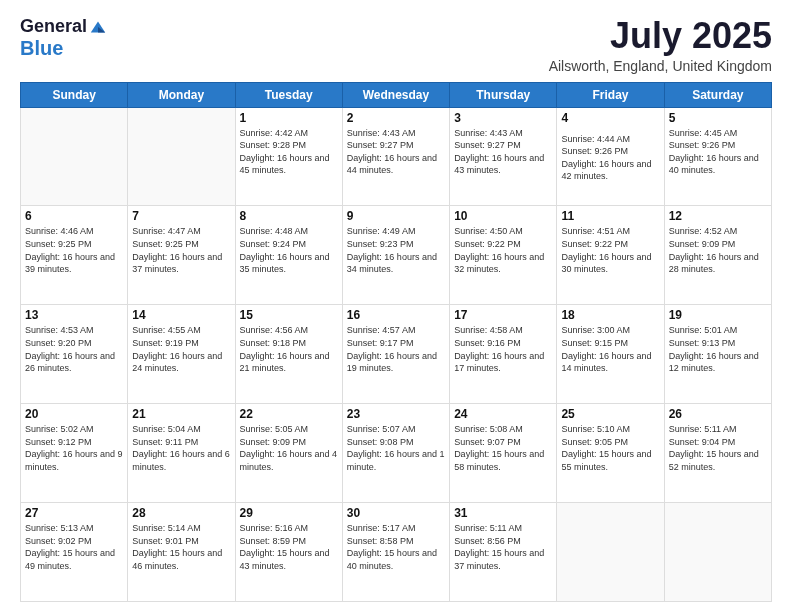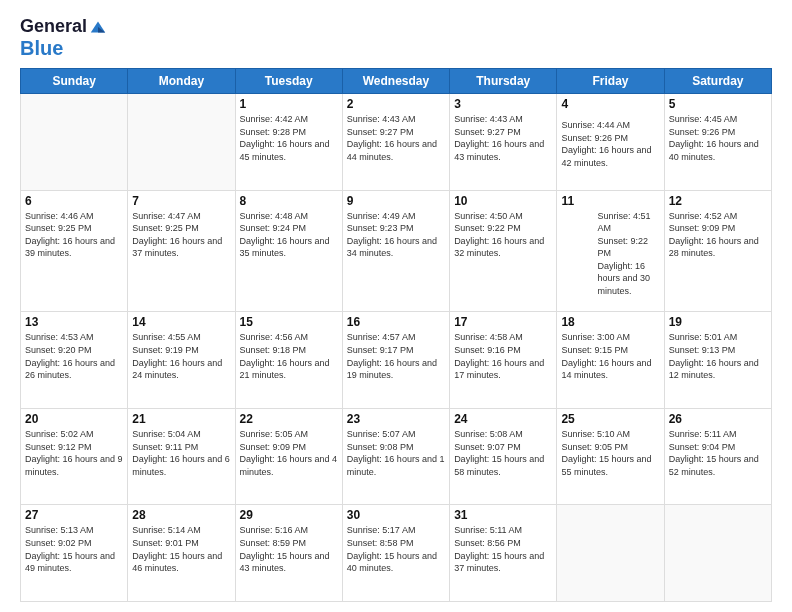--- a/index.html
+++ b/index.html
@@ -109,20 +109,24 @@
   <div class="header">
     <div class="logo">
       <div class="logo-text">
         <span class="logo-general">General</span>
         <svg class="logo-icon" viewBox="0 0 20 20">
           <polygon points="2,16 10,4 18,16" fill="#2979c8"></polygon>
           <polygon points="10,10 18,16 10,16" fill="#1a4a8a"></polygon>
         </svg>
       </div>
       <span class="logo-blue">Blue</span>
+    </div>
+    <div class="title-section">
+      <div class="month-title">July 2025</div>
+      <div class="location">Ailsworth, England, United Kingdom</div>
     </div>
   </div>
 
   <table class="calendar">
     <thead>
       <tr>
         <th>Sunday</th>
         <th>Monday</th>
         <th>Tuesday</th>
         <th>Wednesday</th>
@@ -192,21 +196,21 @@
 Daylight: 16 hours and 34 minutes.</div>
           </td>
           <td>
             <span class="day-number">10</span>
             <div class="day-info" style="white-space: pre-line;">Sunrise: 4:50 AM
 Sunset: 9:22 PM
 Daylight: 16 hours and 32 minutes.</div>
           </td>
           <td>
             <span class="day-number">11</span>
-            <div class="day-info" style="white-space: pre-line; margin-left: 36px;">Sunrise: 4:51 AM
+            <div class="day-info" style="white-space: pre-line;">Sunrise: 4:51 AM
 Sunset: 9:22 PM
 Daylight: 16 hours and 30 minutes.</div>
           </td>
           <td>
             <span class="day-number">12</span>
             <div class="day-info" style="white-space: pre-line;">Sunrise: 4:52 AM
 Sunset: 9:09 PM
 Daylight: 16 hours and 28 minutes.</div>
           </td>
         </tr>

